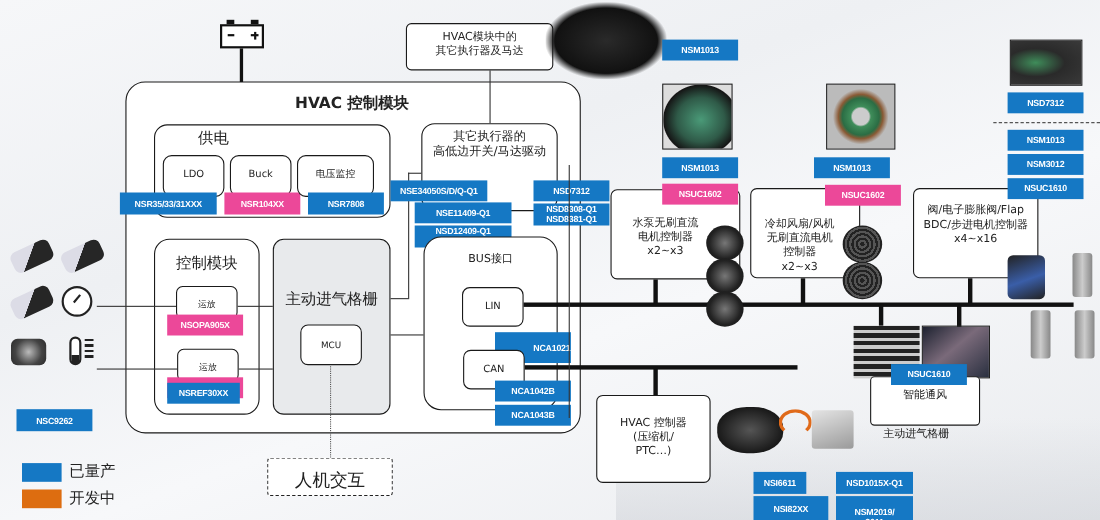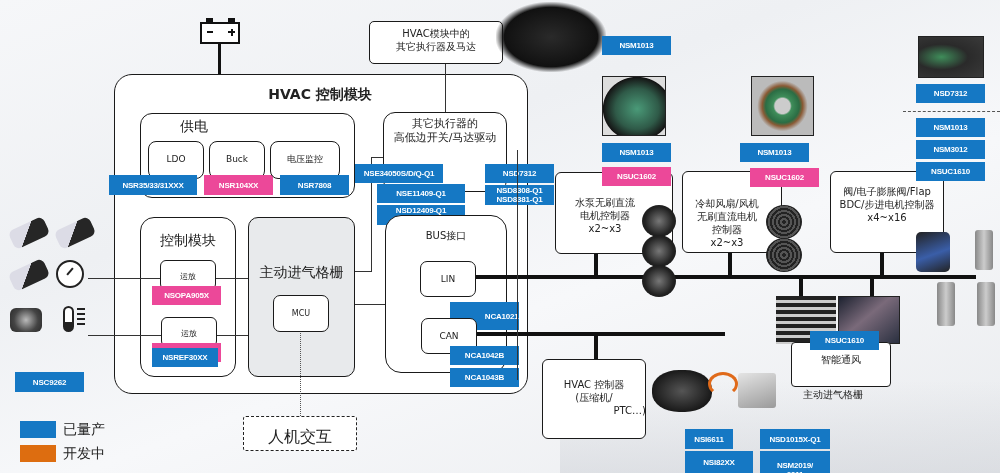--- a/index.html
+++ b/index.html
@@ -183,21 +183,21 @@
 <div class="photo" style="left:838px;top:296px;width:62px;height:48px;background:linear-gradient(140deg,#1d2230 0%,#7a6a7a 45%,#2a3040 100%);"></div>
 <div class="box" style="left:791px;top:342px;width:100px;height:45px;border-radius:4px;"></div>
 <div class="tag blue" style="left:810px;top:331px;width:69px;height:19px;">NSUC1610</div>
 <div class="lbl" style="left:791px;top:354px;width:100px;font-size:10px;">智能通风</div>
 <div class="lbl" style="left:791px;top:389px;width:84px;font-size:10px;">主动进气格栅</div>
 
 <div class="bus" style="left:594px;top:335px;width:4px;height:25px;"></div>
 <div class="box" style="left:542px;top:359px;width:104px;height:80px;border-radius:6px;"></div>
 <div class="lbl" style="left:542px;top:379px;width:104px;font-size:10px;">HVAC 控制器</div>
 <div class="lbl" style="left:542px;top:392px;width:104px;font-size:10px;">(压缩机/</div>
-<div class="lbl" style="left:542px;top:405px;width:104px;font-size:10px;text-align:right;">PTC…)</div>
+<div class="lbl" style="left:542px;top:405px;width:104px;font-size:10px;">PTC…)</div>
 <div class="abs" style="left:652px;top:370px;width:60px;height:42px;border-radius:45%;background:radial-gradient(ellipse,#555 0%,#1a1a1a 70%);"></div>
 <div class="abs" style="left:708px;top:372px;width:30px;height:24px;border:3px solid #e06a1a;border-radius:50%;border-bottom-color:transparent;"></div>
 <div class="abs" style="left:738px;top:373px;width:38px;height:35px;background:linear-gradient(160deg,#e4e4e4,#9a9a9a);border-radius:3px;"></div>
 <div class="tag blue" style="left:685px;top:429px;width:48px;height:20px;">NSI6611</div>
 <div class="tag blue" style="left:760px;top:429px;width:70px;height:20px;">NSD1015X-Q1</div>
 <div class="tag blue" style="left:685px;top:451px;width:68px;height:22px;">NSI82XX</div>
 <div class="tag blue" style="left:760px;top:451px;width:70px;height:38px;white-space:pre;">NSM2019/
 2011</div>
 
 <div class="abs" style="left:10px;top:223px;width:38px;height:20px;border-radius:6px;background:linear-gradient(135deg,#dcdce6 0%,#dcdce6 45%,#262626 46%,#262626 100%);transform:rotate(-25deg);"></div>

